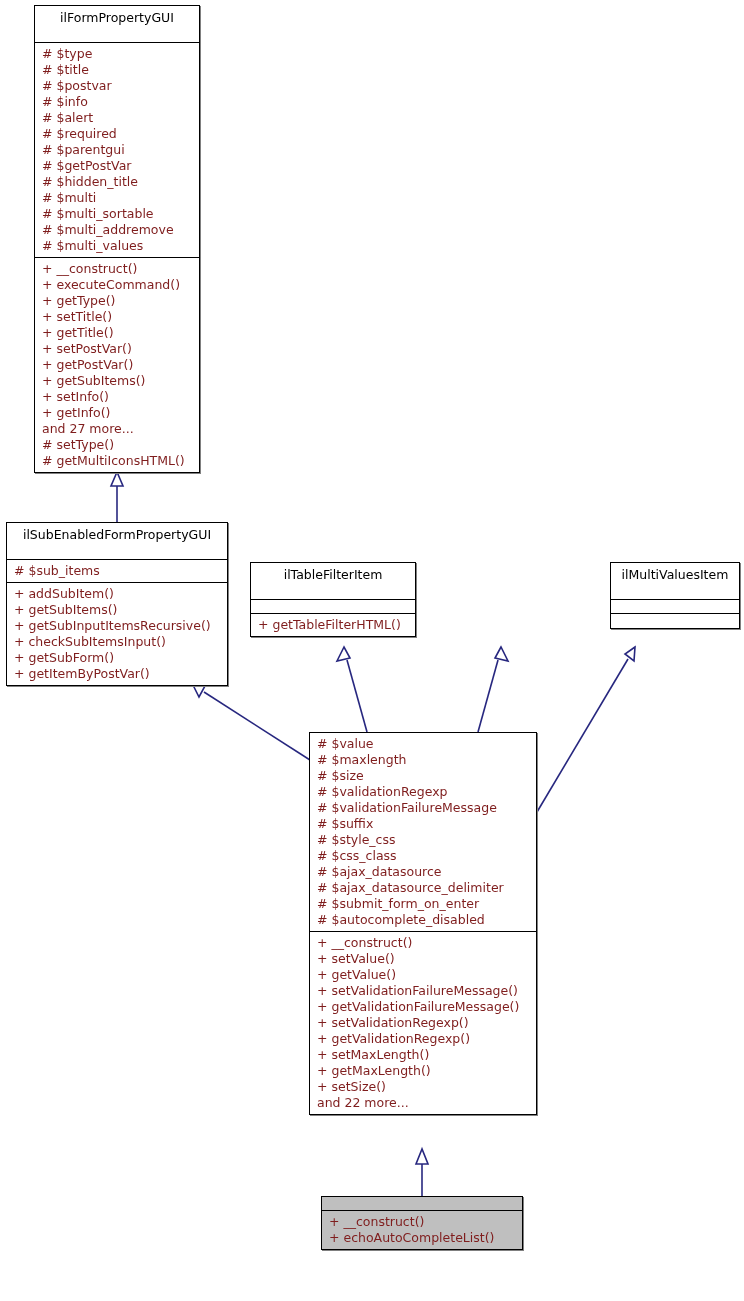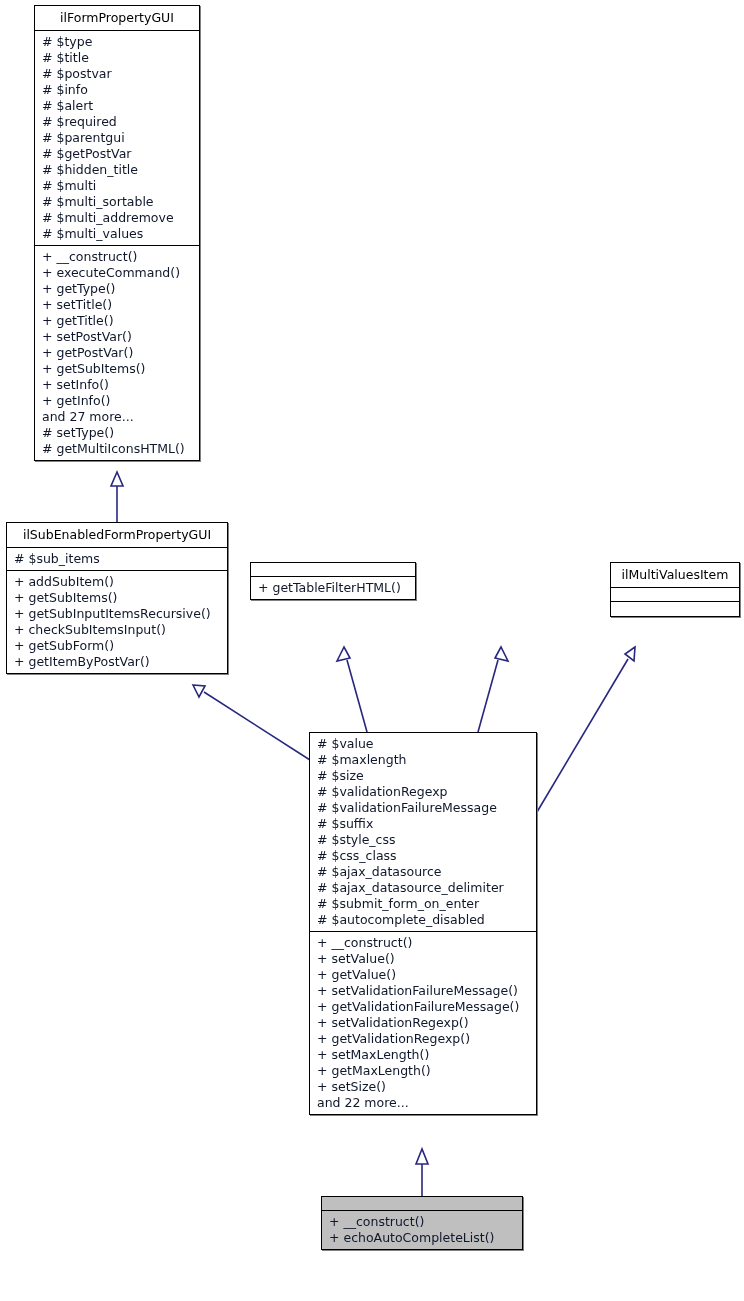--- a/index.html
+++ b/index.html
@@ -44,30 +44,30 @@
     padding: 2px 0;
   }
   .uml-node .compartment:last-child {
     border-bottom: none;
   }
   .uml-node .title {
     text-align: center;
     font-size: 12.5px;
     color: #000000;
     line-height: 17px;
-    padding: 3px 6px 4px 6px;
+    padding: 3px 6px 16px 6px;
     white-space: nowrap;
   }
   .uml-node .members {
     padding: 3px 4px 3px 7px;
   }
   .uml-node .member {
     font-size: 12.5px;
     line-height: 16px;
-    color: #0f172a;
+    color: #7f1d1d;
     white-space: nowrap;
   }
   .uml-node .members.empty {
     min-height: 14px;
   }
 </style>
 </head>
 <body>
 
 <div id="diagram">
@@ -148,20 +148,21 @@
       <div class="member">+ addSubItem()</div>
       <div class="member">+ getSubItems()</div>
       <div class="member">+ getSubInputItemsRecursive()</div>
       <div class="member">+ checkSubItemsInput()</div>
       <div class="member">+ getSubForm()</div>
       <div class="member">+ getItemByPostVar()</div>
     </div>
   </div>
 
   <div class="uml-node" style="left:250px; top:562px; width:166px;">
+    <div class="compartment title">ilTableFilterItem</div>
     <div class="compartment members empty"></div>
     <div class="compartment members">
       <div class="member">+ getTableFilterHTML()</div>
     </div>
   </div>
 
 
   <div class="uml-node" style="left:610px; top:562px; width:130px;">
     <div class="compartment title">ilMultiValuesItem</div>
     <div class="compartment members empty"></div>

